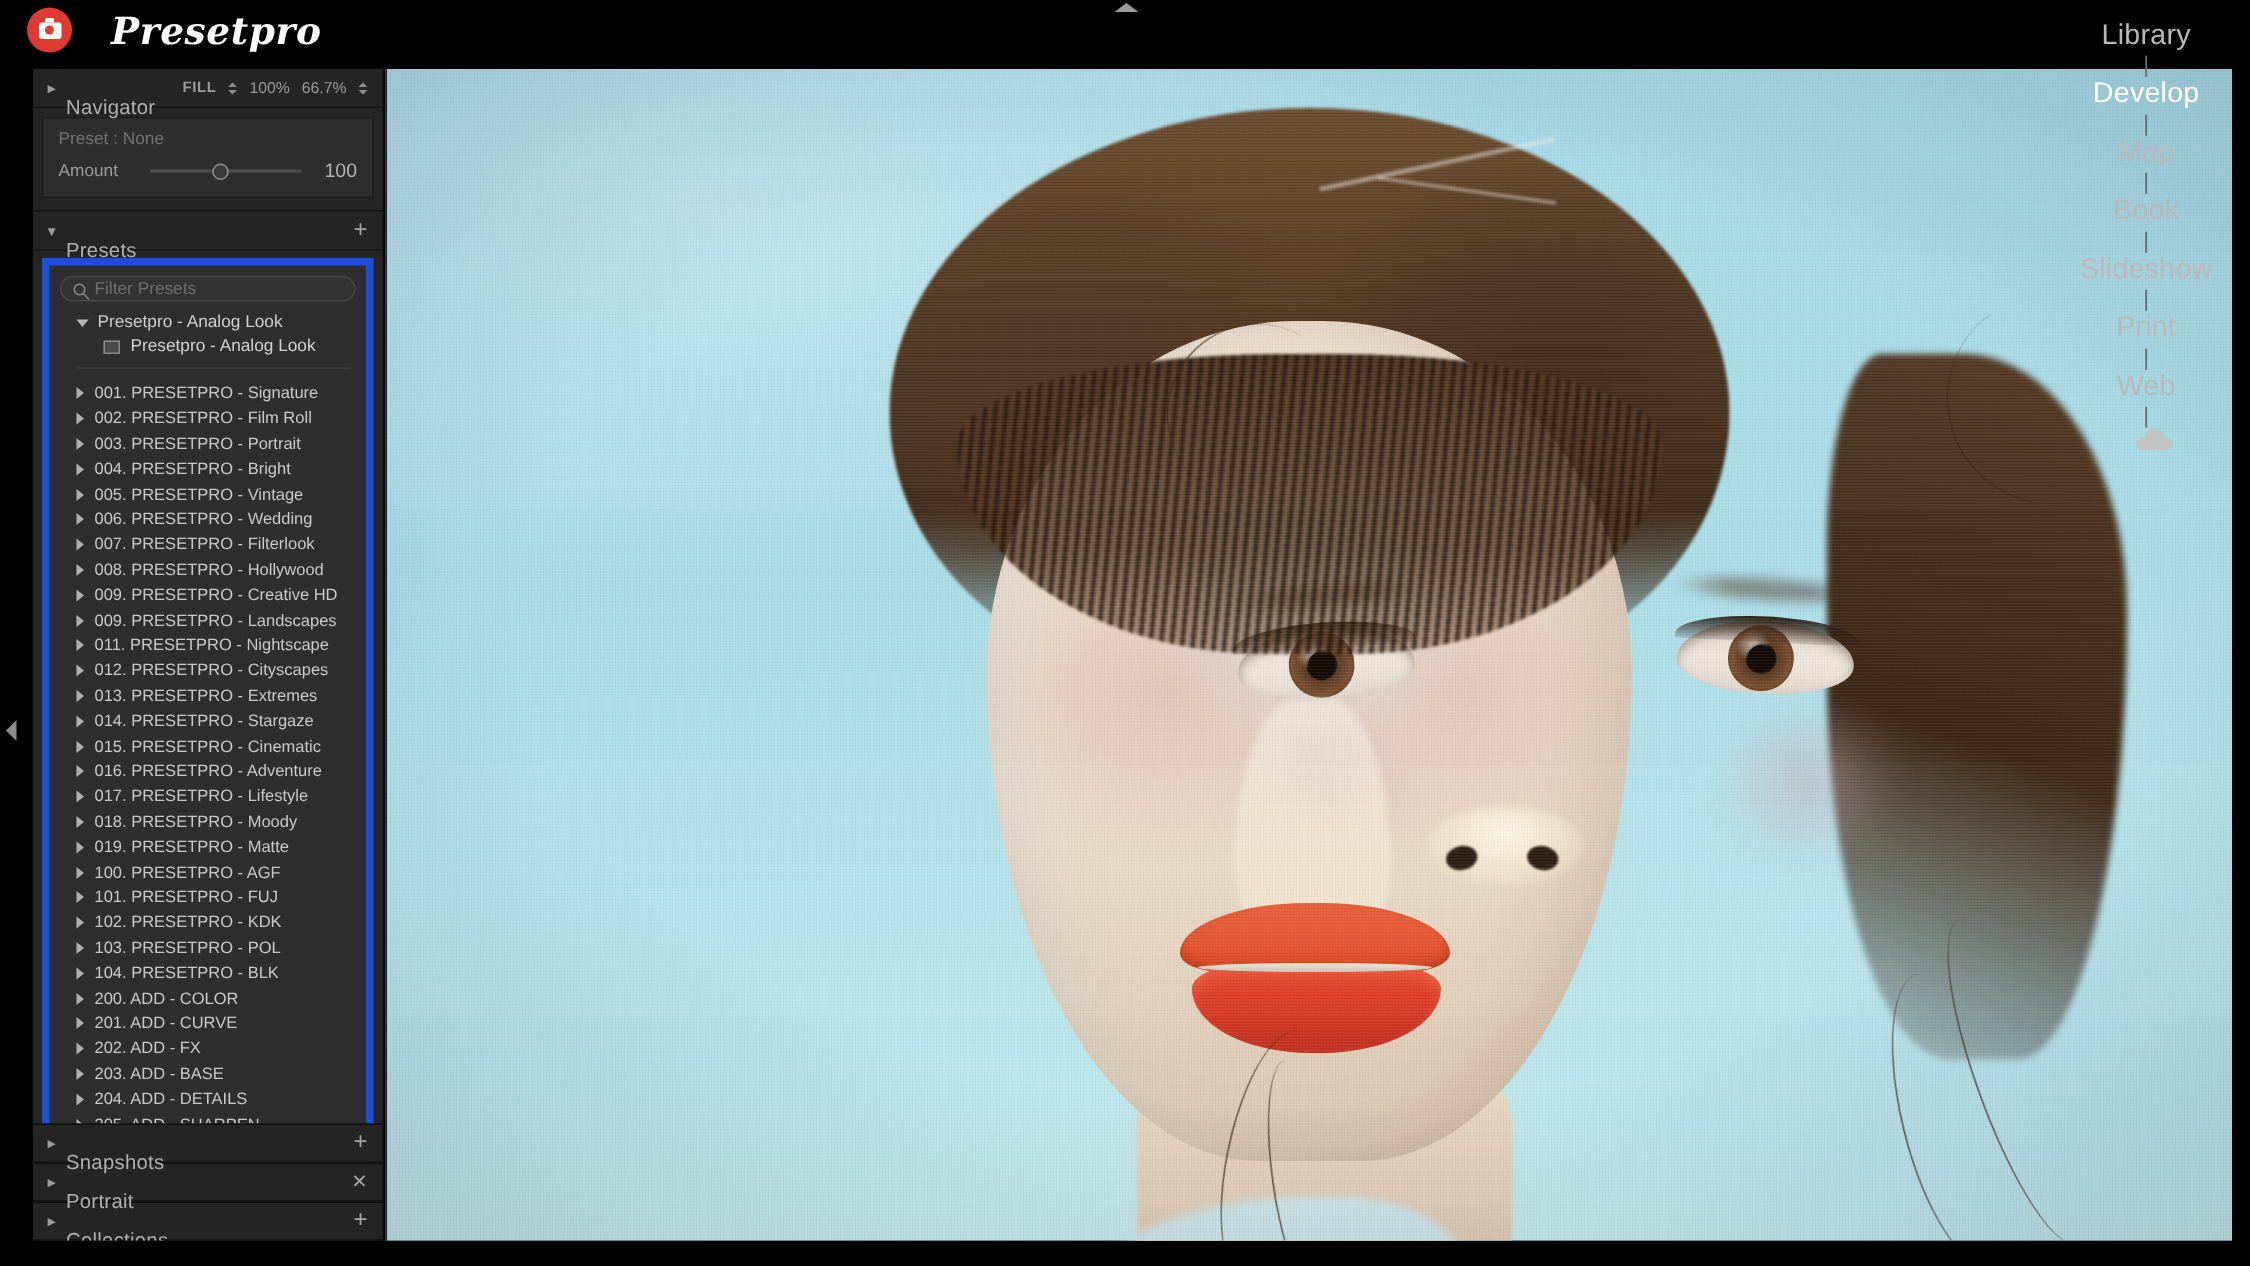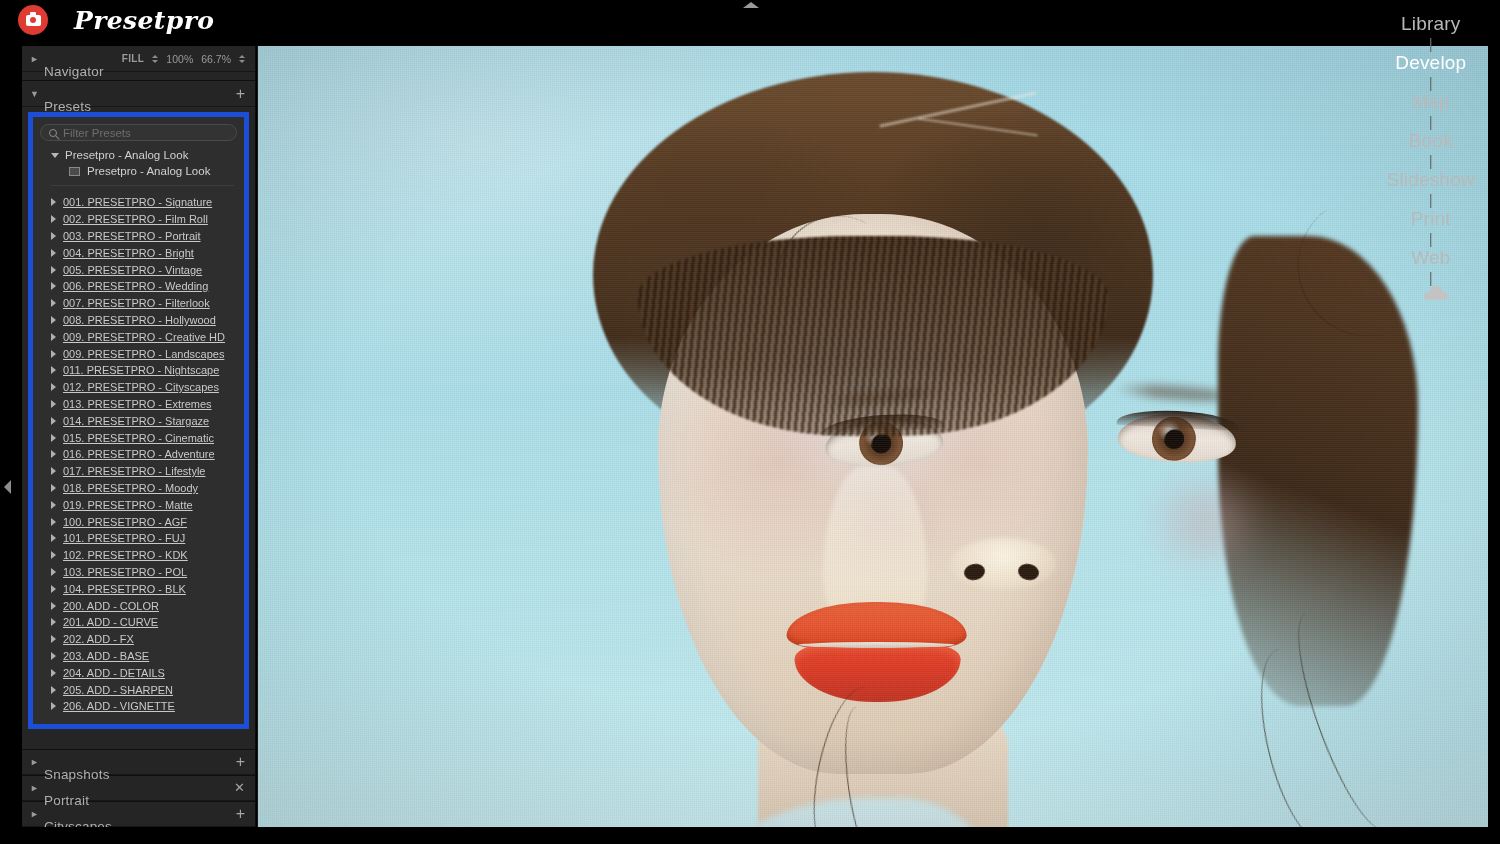--- a/index.html
+++ b/index.html
@@ -204,21 +204,20 @@
     background: #4b4b4b; flex: none;
   }
   .group-rule {
     height: 1px; background: #3d3d3d; margin: 6px 10px 6px 18px;
   }
   .preset-list { padding-top: 2px; }
   .preset-row {
     display: flex; align-items: center; gap: 7px;
     padding: 1px 0 1px 18px; color: #c9c9c9; font-size: 11px;
     height: 16.8px;
-    text-decoration: underline;
   }
 
   .bottom-panels { position: absolute; left: 0; right: 0; bottom: 0; }
   .bp {
     border-top: 1px solid #0f0f0f;
   }
 
   
   .content {
     position: absolute; left: 256px; top: 46px;
@@ -467,20 +466,31 @@
           </span>
         <span class="ph-val">100%</span>
         <span class="ph-val">66.7%</span>
         <span class="stepper">
             <i class="up"></i>
             <i class="dn"></i>
           </span>
       </span>
     </div>
 
+    <div class="nav-body">
+      <div class="nav-preset">Preset : None</div>
+      <div class="amount-row">
+        <span class="amount-label">Amount</span>
+        <span class="slider">
+          <span class="slider-track"></span>
+          <span class="slider-knob"></span>
+        </span>
+        <span class="amount-val">100</span>
+      </div>
+    </div>
     <div class="panel-divider"></div>
 
     <div class="panel-header">
       <span class="tw">▼</span>
       <span class="ptitle">Presets</span>
       <span class="plus-icon">+</span>
     </div>
 
     <div class="presets-box">
       <div class="filter-row">
@@ -635,21 +645,21 @@
         <span class="ptitle">Snapshots</span>
         <span class="plus-icon">+</span>
       </div>
       <div class="bp panel-header">
         <span class="tw">►</span>
         <span class="ptitle">Portrait</span>
         <span class="close-icon">✕</span>
       </div>
       <div class="bp panel-header">
         <span class="tw">►</span>
-        <span class="ptitle">Cityscapes</span>
+        <span class="ptitle">Collections</span>
         <span class="plus-icon">+</span>
       </div>
     </div>
   </div>
 
   <div class="content">
     <div class="photo-frame">
       <div class="sky"></div>
 
       <div class="subject">

